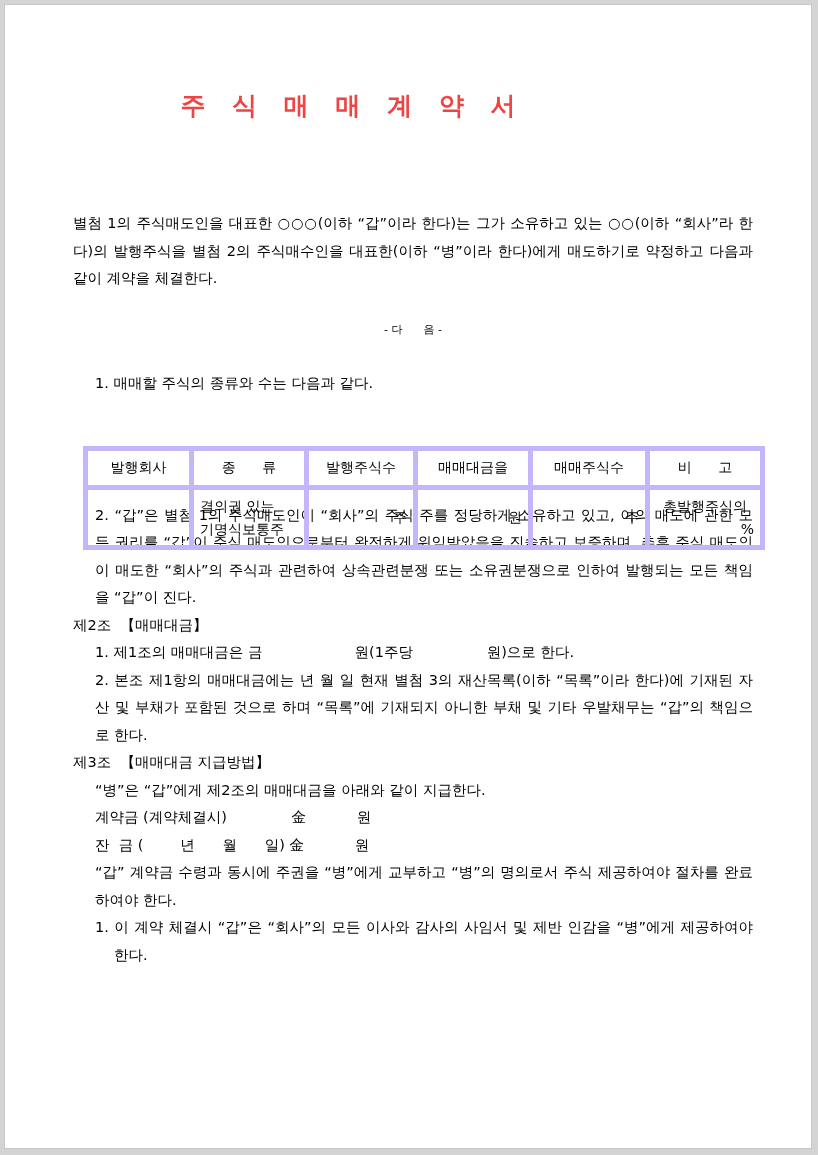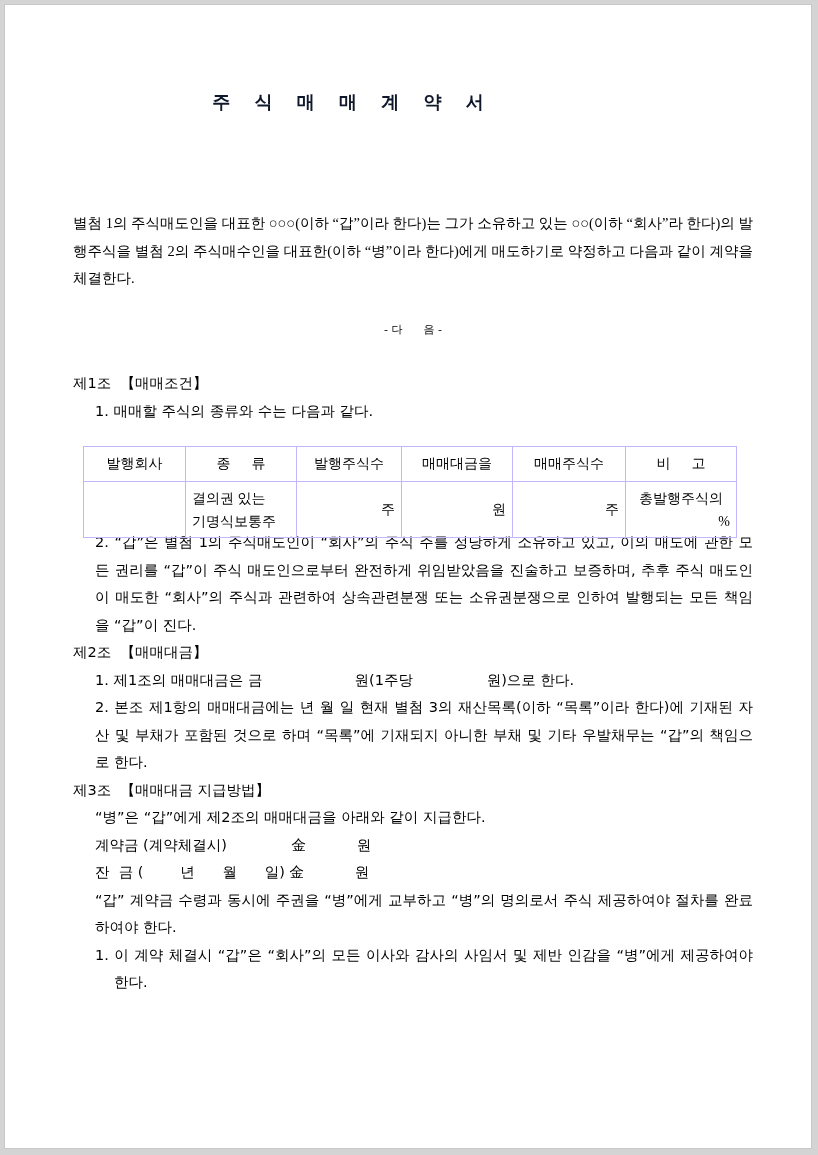--- a/index.html
+++ b/index.html
@@ -24,42 +24,41 @@
     border: 1px solid #c8c8c8;
     box-sizing: border-box;
     overflow: hidden;
   }
   .doc-title {
     position: absolute;
     left: 0;
     top: 86px;
     width: 686px;
     text-align: center;
-    font-size: 18px;
+    font-size: 25px;
     font-weight: bold;
     letter-spacing: 9px;
     text-indent: 9px;
-    color: #0f172a;
+    color: #ef4444;
     line-height: 1.2;
   }
   .body-area {
     position: absolute;
     left: 68px;
     top: 205px;
     width: 680px;
     color: #000000;
     font-size: 14.5px;
     line-height: 27.5px;
   }
   .para {
     text-align: justify;
     text-justify: inter-character;
     margin: 0;
     word-break: break-all;
-    font-family: Liberation Serif, serif;
   }
   .para-intro {
     margin-bottom: 0;
   }
   .daeum {
     text-align: center;
     margin: 23px 0 27px 0;
     font-size: 11px;
     letter-spacing: 0px;
     white-space: pre;
@@ -96,25 +95,24 @@
     top: 236px;
     width: 575px;
   }
   table.stock-table {
     border-collapse: collapse;
     width: 575px;
     table-layout: fixed;
     font-size: 14px;
   }
   table.stock-table td {
-    border: 1px solid #c4b5fd;
+    border: 5px solid #c4b5fd;
     color: #000000;
     padding: 0 6px;
     vertical-align: middle;
-    font-family: Liberation Serif, serif;
   }
   table.stock-table tr.head-row td {
     height: 34px;
     text-align: center;
     white-space: pre;
   }
   table.stock-table tr.data-row td {
     height: 55px;
   }
   .c-1 { width: 89px; }
@@ -143,21 +141,20 @@
 <div class="page">
 
   <div class="doc-title">주 식 매 매 계 약 서</div>
 
   <div class="body-area">
 
     <p class="para para-intro">별첨 1의 주식매도인을 대표한 ○○○(이하 “갑”이라 한다)는 그가 소유하고 있는 ○○(이하 “회사”라 한다)의 발행주식을 별첨 2의 주식매수인을 대표한(이하 “병”이라 한다)에게 매도하기로 약정하고 다음과 같이 계약을 체결한다.</p>
 
     <div class="daeum">- 다      음 -</div>
 
-    <p class="article-head">제1조  【매매조건】</p>
 
     <p class="clause clause-hang">1. 매매할 주식의 종류와 수는 다음과 같다.</p>
 
     <div class="spacer-for-table">
       <div class="stock-table-wrap">
         <table class="stock-table">
           <tbody>
               <tr class="head-row">
             <td class="c-1">발행회사</td>
             <td class="c-2">종      류</td>

